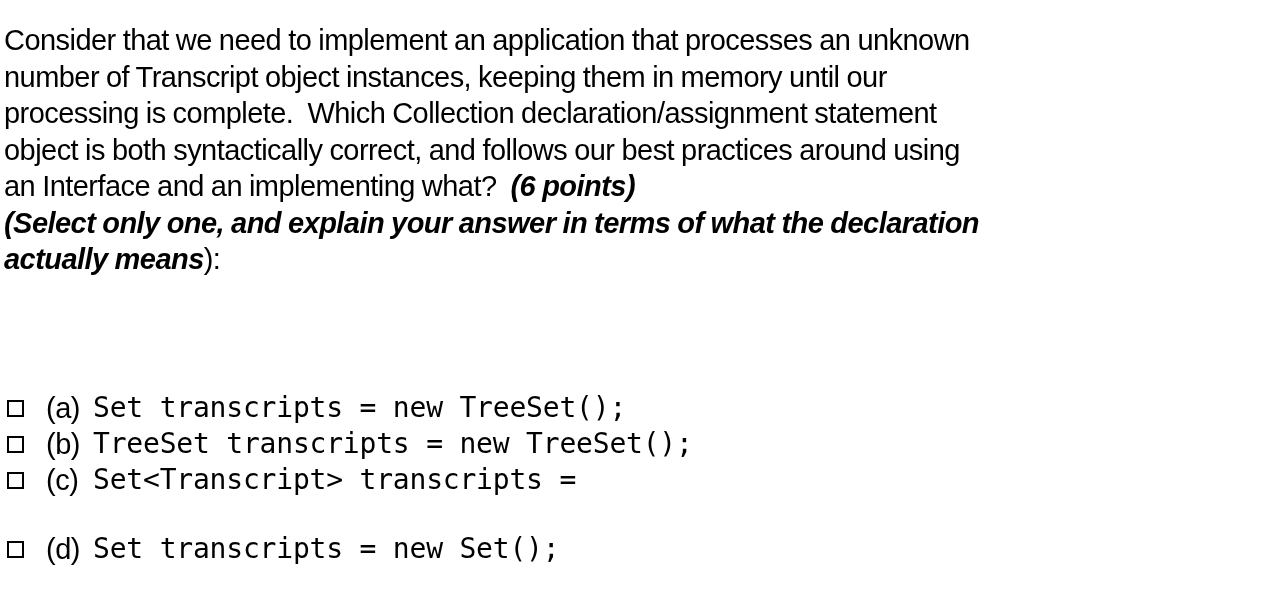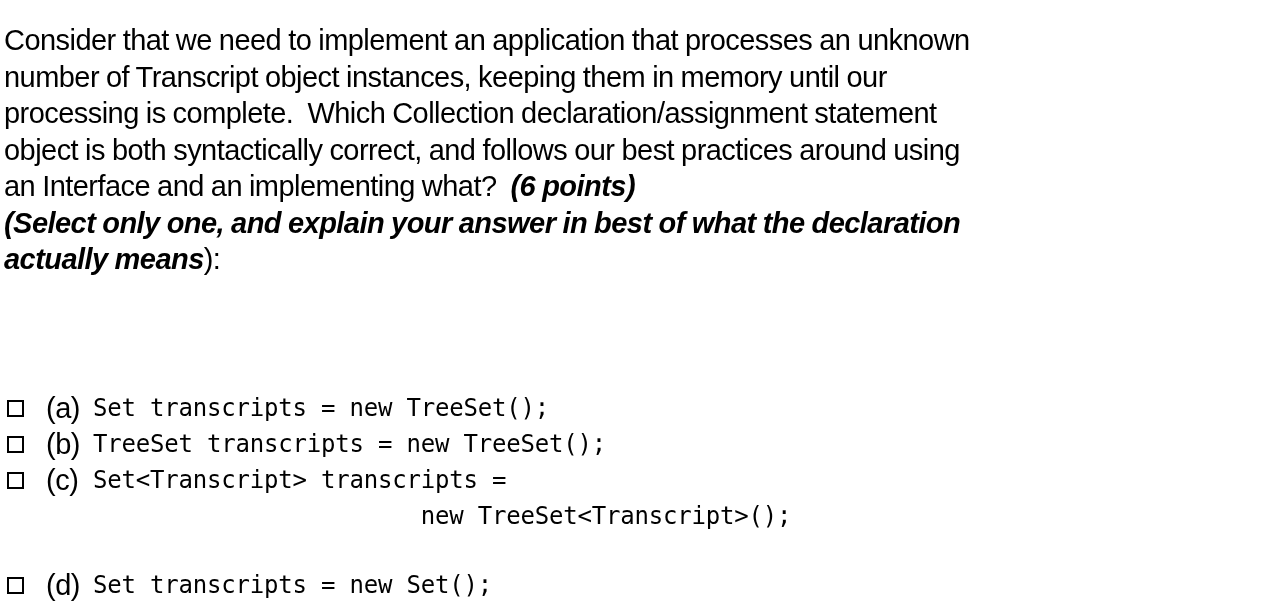--- a/index.html
+++ b/index.html
@@ -74,36 +74,36 @@
     line-height: 36px;
     letter-spacing: -0.5px;
     width: 47px;
     flex: 0 0 auto;
     margin-left: 22px;
     text-align: left;
   }
 
   .option-code {
     font-family: "DejaVu Sans Mono", "Liberation Mono", monospace;
-    font-size: 24px;
+    font-size: 28px;
     line-height: 36px;
     letter-spacing: -0.2px;
     white-space: pre;
     flex: 1 1 auto;
   }
 </style>
 </head>
 <body>
 
 <div class="question-block"><span>Consider that we need to implement an application that processes an unknown</span>
 <span>number of Transcript object instances, keeping them in memory until our</span>
 <span>processing is complete.  Which Collection declaration/assignment statement</span>
 <span>object is both syntactically correct, and follows our best practices around using</span>
 <span>an Interface and an implementing what?  </span><span class="b">(6 points)</span>
-<span class="b">(Select only one, and explain your answer in best of what the declaration</span>
+<span class="b">(Select only one, and explain your answer in terms of what the declaration</span>
 <span class="b">actually means</span><span>):</span></div>
 
 <div class="options">
 
   <div class="option-row">
     <span class="checkbox"></span>
     <span class="option-letter">(a)</span>
     <span class="option-code">Set transcripts = new TreeSet();</span>
   </div>
 
@@ -112,25 +112,20 @@
     <span class="option-letter">(b)</span>
     <span class="option-code">TreeSet transcripts = new TreeSet();</span>
   </div>
 
   <div class="option-row">
     <span class="checkbox"></span>
     <span class="option-letter">(c)</span>
     <span class="option-code">Set&lt;Transcript&gt; transcripts =</span>
   </div>
 
-  <div class="option-row">
-    <span class="checkbox-placeholder"></span>
-    <span class="option-letter"></span>
-    <span class="option-code">                       new TreeSet&lt;Transcript&gt;();</span>
-  </div>
 
   <div class="option-row spaced">
     <span class="checkbox"></span>
     <span class="option-letter">(d)</span>
     <span class="option-code">Set transcripts = new Set();</span>
   </div>
 
 </div>
 
 </body></html>

